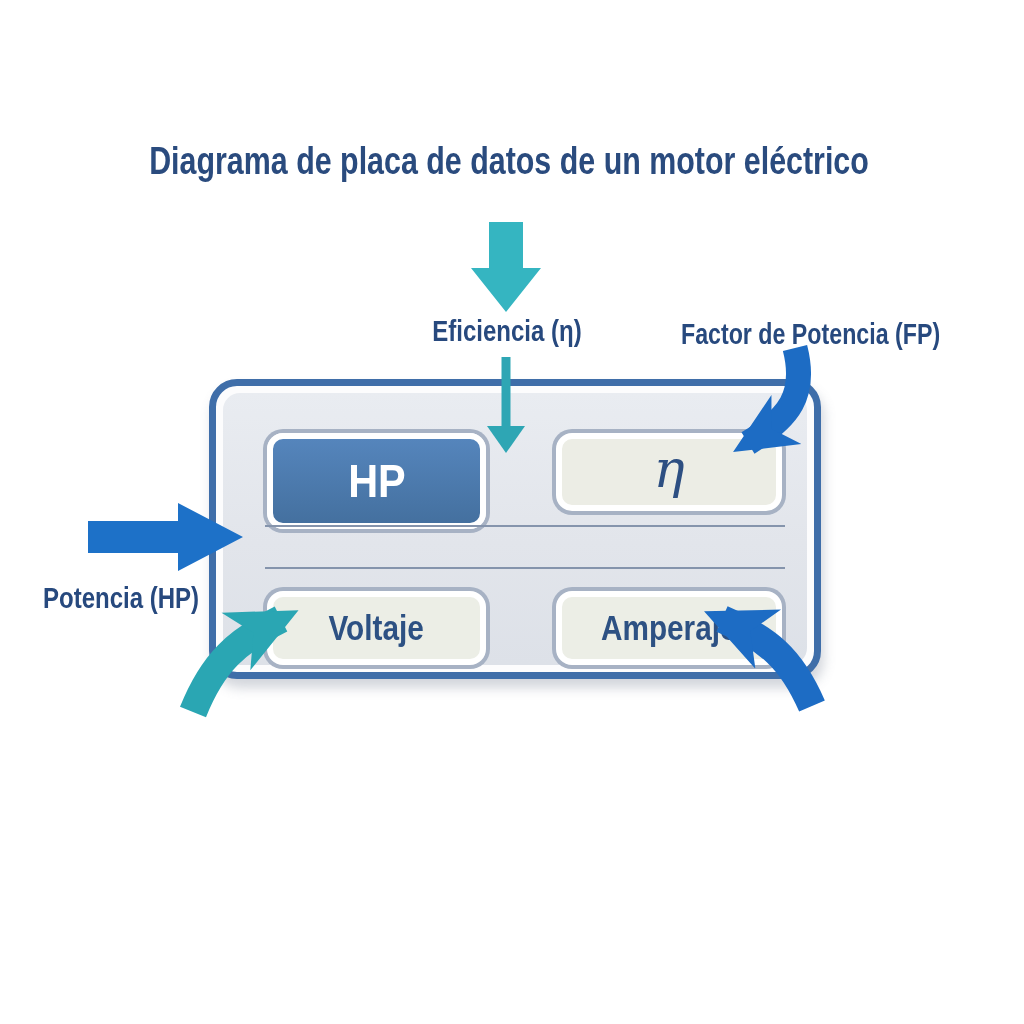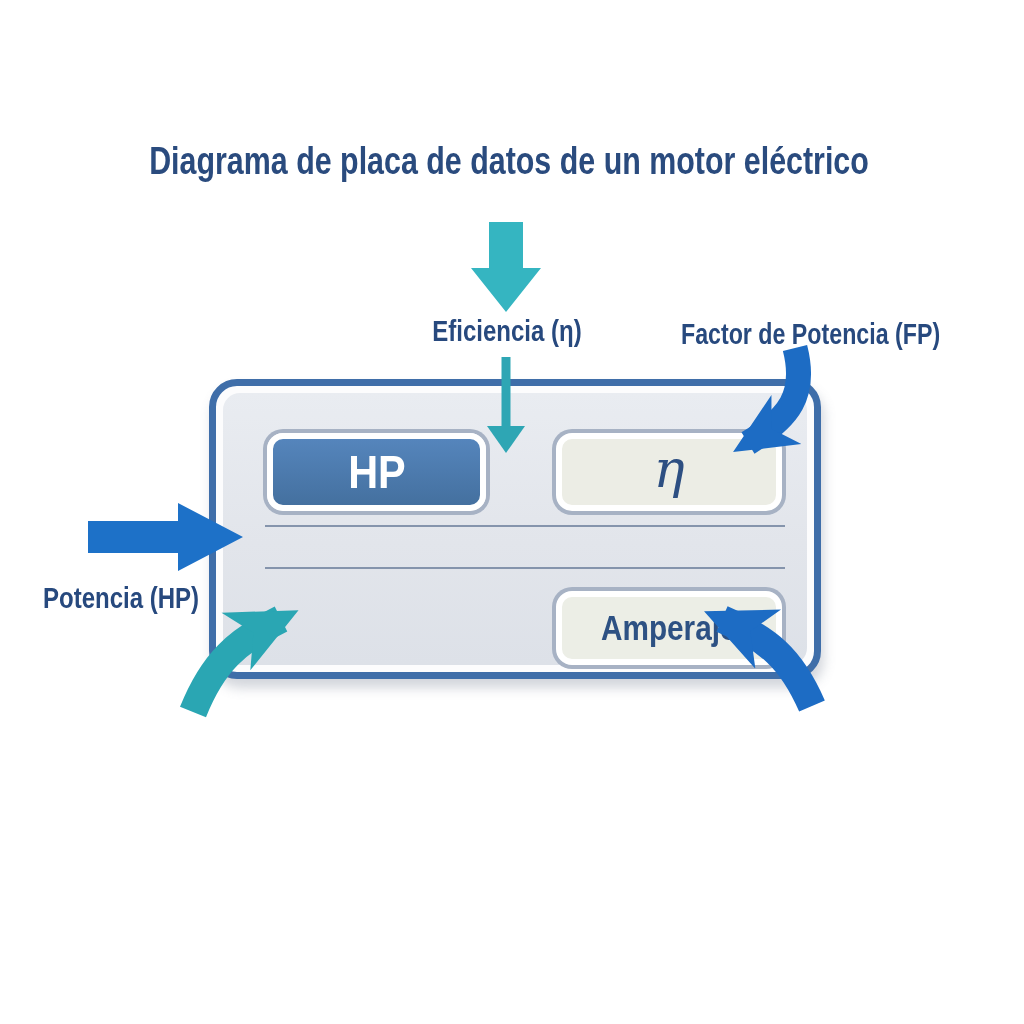--- a/index.html
+++ b/index.html
@@ -33,21 +33,21 @@
   .panel {
     position:absolute; left:7px; top:7px; right:7px; bottom:7px;
     border-radius:17px;
     background:linear-gradient(180deg,#e9ecf1 0%, #e2e5eb 55%, #dde1e8 100%);
   }
   .field {
     position:absolute; display:flex; align-items:center; justify-content:center;
     border:6px solid #ffffff; border-radius:16px;
     box-shadow:0 0 0 4px #a7b2c4;
   }
-  .field-hp   { left:44px;  top:40px;  width:219px; height:78px;
+  .field-hp   { left:44px;  top:40px;  width:219px; height:96px;
                 background:linear-gradient(180deg,#5585bc,#44709f); }
   .field-eta  { left:333px; top:40px;  width:226px; height:78px; background:#ecede5; }
   .field-volt { left:44px;  top:198px; width:219px; height:74px; background:#eceee6; }
   .field-amp  { left:333px; top:198px; width:226px; height:74px; background:#eceee6; }
 
   .txt-hp  { color:#ffffff; font-size:46px; font-weight:700; transform:scaleX(0.9); }
   .txt-eta { color:#2d4f82; font-size:52px; font-style:italic;
              font-family:"DejaVu Serif", serif; line-height:1; padding-bottom:6px; }
   .txt-box { color:#2d5183; font-size:35px; font-weight:700; transform:scaleX(0.85);
              white-space:nowrap; }
@@ -78,20 +78,23 @@
   <div class="plate">
     <div class="panel">
       <div class="field field-hp">
         <span class="txt-hp">HP</span>
       </div>
       <div class="field field-eta">
         <span class="txt-eta">η</span>
       </div>
       <div class="rule rule-1"></div>
       <div class="rule rule-2"></div>
+      <div class="field field-volt">
+        <span class="txt-box">Voltaje</span>
+      </div>
       <div class="field field-amp">
         <span class="txt-box">Amperaje</span>
       </div>
     </div>
   </div>
 
   <svg class="arrows" viewBox="0 0 1024 1024">
     <defs>
       <marker id="head-blue" viewBox="0 0 10 10" refX="7.2" refY="5" markerWidth="2.5" markerHeight="2.5" orient="auto">
         <path d="M0,0.4 L10,5 L0,9.6 L2.8,5 Z" fill="#1d6cc4"></path>

